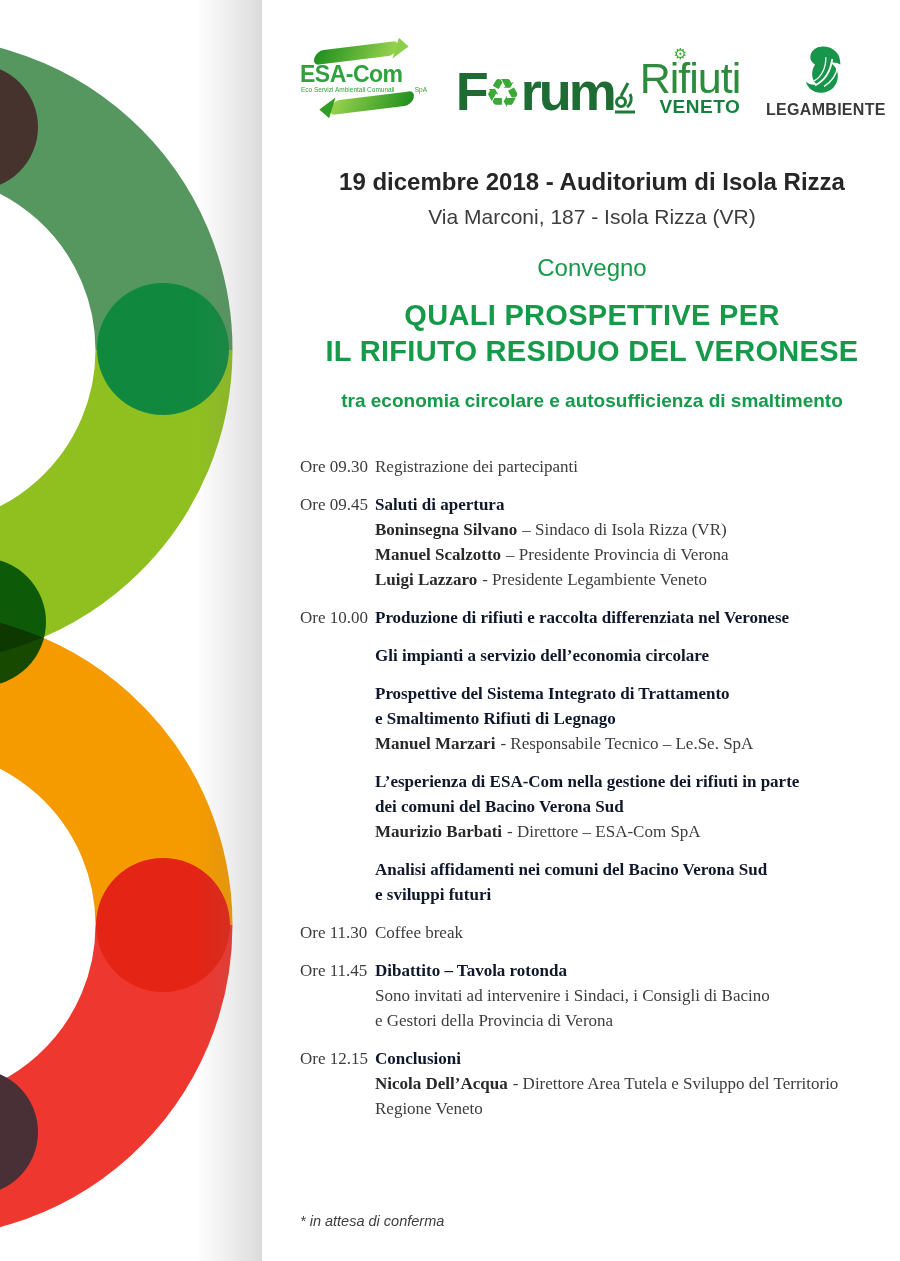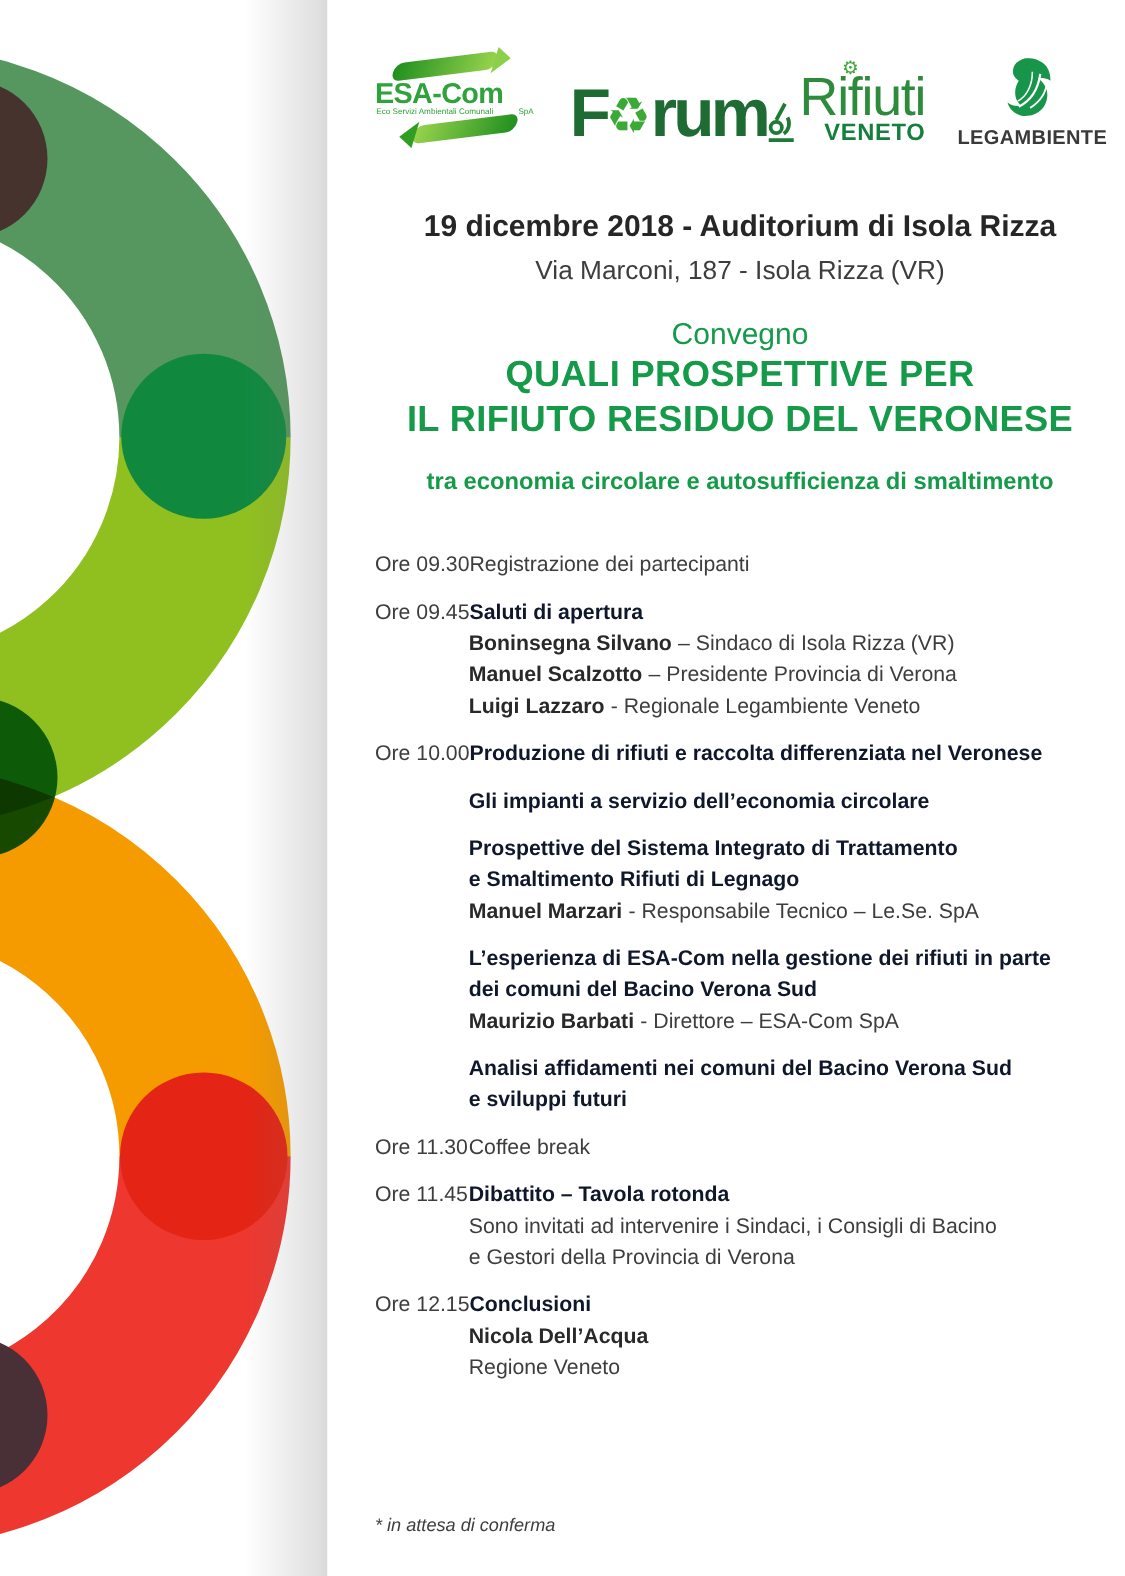--- a/index.html
+++ b/index.html
@@ -40,26 +40,26 @@
   .rifiuti{font-size:43px;color:#2e8b3c;line-height:0.85;letter-spacing:-1px;}
   .veneto{font-size:19px;font-weight:bold;color:#15803d;letter-spacing:0.5px;line-height:1.05;}
   .rifiuti-gear{position:absolute;top:-15px;left:34px;font-size:15px;color:#3aa935;font-family:"DejaVu Sans",sans-serif;}
   
   .lega-logo{width:118px;text-align:center;margin-top:0;}
   .lega-text{font-size:16px;font-weight:bold;color:#3a3a3a;letter-spacing:0.3px;margin-top:1px;}
   
   .date-title{margin-top:24px;text-align:center;font-size:24px;font-weight:bold;color:#262626;}
   .address{margin-top:9px;text-align:center;font-size:21px;color:#3d3d3d;}
   .kicker{margin-top:25px;text-align:center;font-size:24px;color:#149a48;}
-  .main-title{margin-top:0;text-align:center;font-size:29px;font-weight:bold;color:#149a48;line-height:36px;letter-spacing:0.3px;}
+  .main-title{margin-top:15px;text-align:center;font-size:29px;font-weight:bold;color:#149a48;line-height:36px;letter-spacing:0.3px;}
   .subtitle{margin-top:21px;text-align:center;font-size:19px;font-weight:bold;color:#149a48;}
   
   .program{margin-top:42px;}
   .pblock{margin-bottom:13px;}
-  .pline{display:flex;white-space:nowrap;line-height:25px;font-size:17px;color:#3d3d3d;}
+  .pline{display:flex;white-space:nowrap;line-height:25px;font-size:17px;color:#3d3d3d;font-family:Liberation Serif, serif;}
   .ptime{flex:0 0 75px;}
   .pindent{padding-left:75px;}
   .ptitle{font-weight:bold;color:#0f172a;}
   .pname{font-weight:bold;color:#292929;}
   .prole{margin-left:5px;}
   .footnote{position:absolute;left:38px;bottom:32px;font-style:italic;font-size:14.5px;color:#3d3d3d;}
 </style>
 </head>
 <body>
 
@@ -146,21 +146,21 @@
       <div class="pline pindent">
         <span class="pname">Boninsegna Silvano</span>
         <span class="prole">– Sindaco di Isola Rizza (VR)</span>
       </div>
       <div class="pline pindent">
         <span class="pname">Manuel Scalzotto</span>
         <span class="prole">– Presidente Provincia di Verona</span>
       </div>
       <div class="pline pindent">
         <span class="pname">Luigi Lazzaro</span>
-        <span class="prole">- Regionale Legambiente Veneto</span>
+        <span class="prole">- Presidente Legambiente Veneto</span>
       </div>
     </div>
 
     <div class="pblock">
       <div class="pline">
         <span class="ptime">Ore 10.00</span>
         <span class="ptitle">Produzione di rifiuti e raccolta differenziata nel Veronese</span>
       </div>
     </div>
 
@@ -225,20 +225,21 @@
       </div>
     </div>
 
     <div class="pblock">
       <div class="pline">
         <span class="ptime">Ore 12.15</span>
         <span class="ptitle">Conclusioni</span>
       </div>
       <div class="pline pindent">
         <span class="pname">Nicola Dell’Acqua</span>
+        <span class="prole">- Direttore Area Tutela e Sviluppo del Territorio</span>
       </div>
       <div class="pline pindent">
         <span class="pnote">Regione Veneto</span>
       </div>
     </div>
 
   </div>
 
   <div class="footnote">* in attesa di conferma</div>
 </div>

